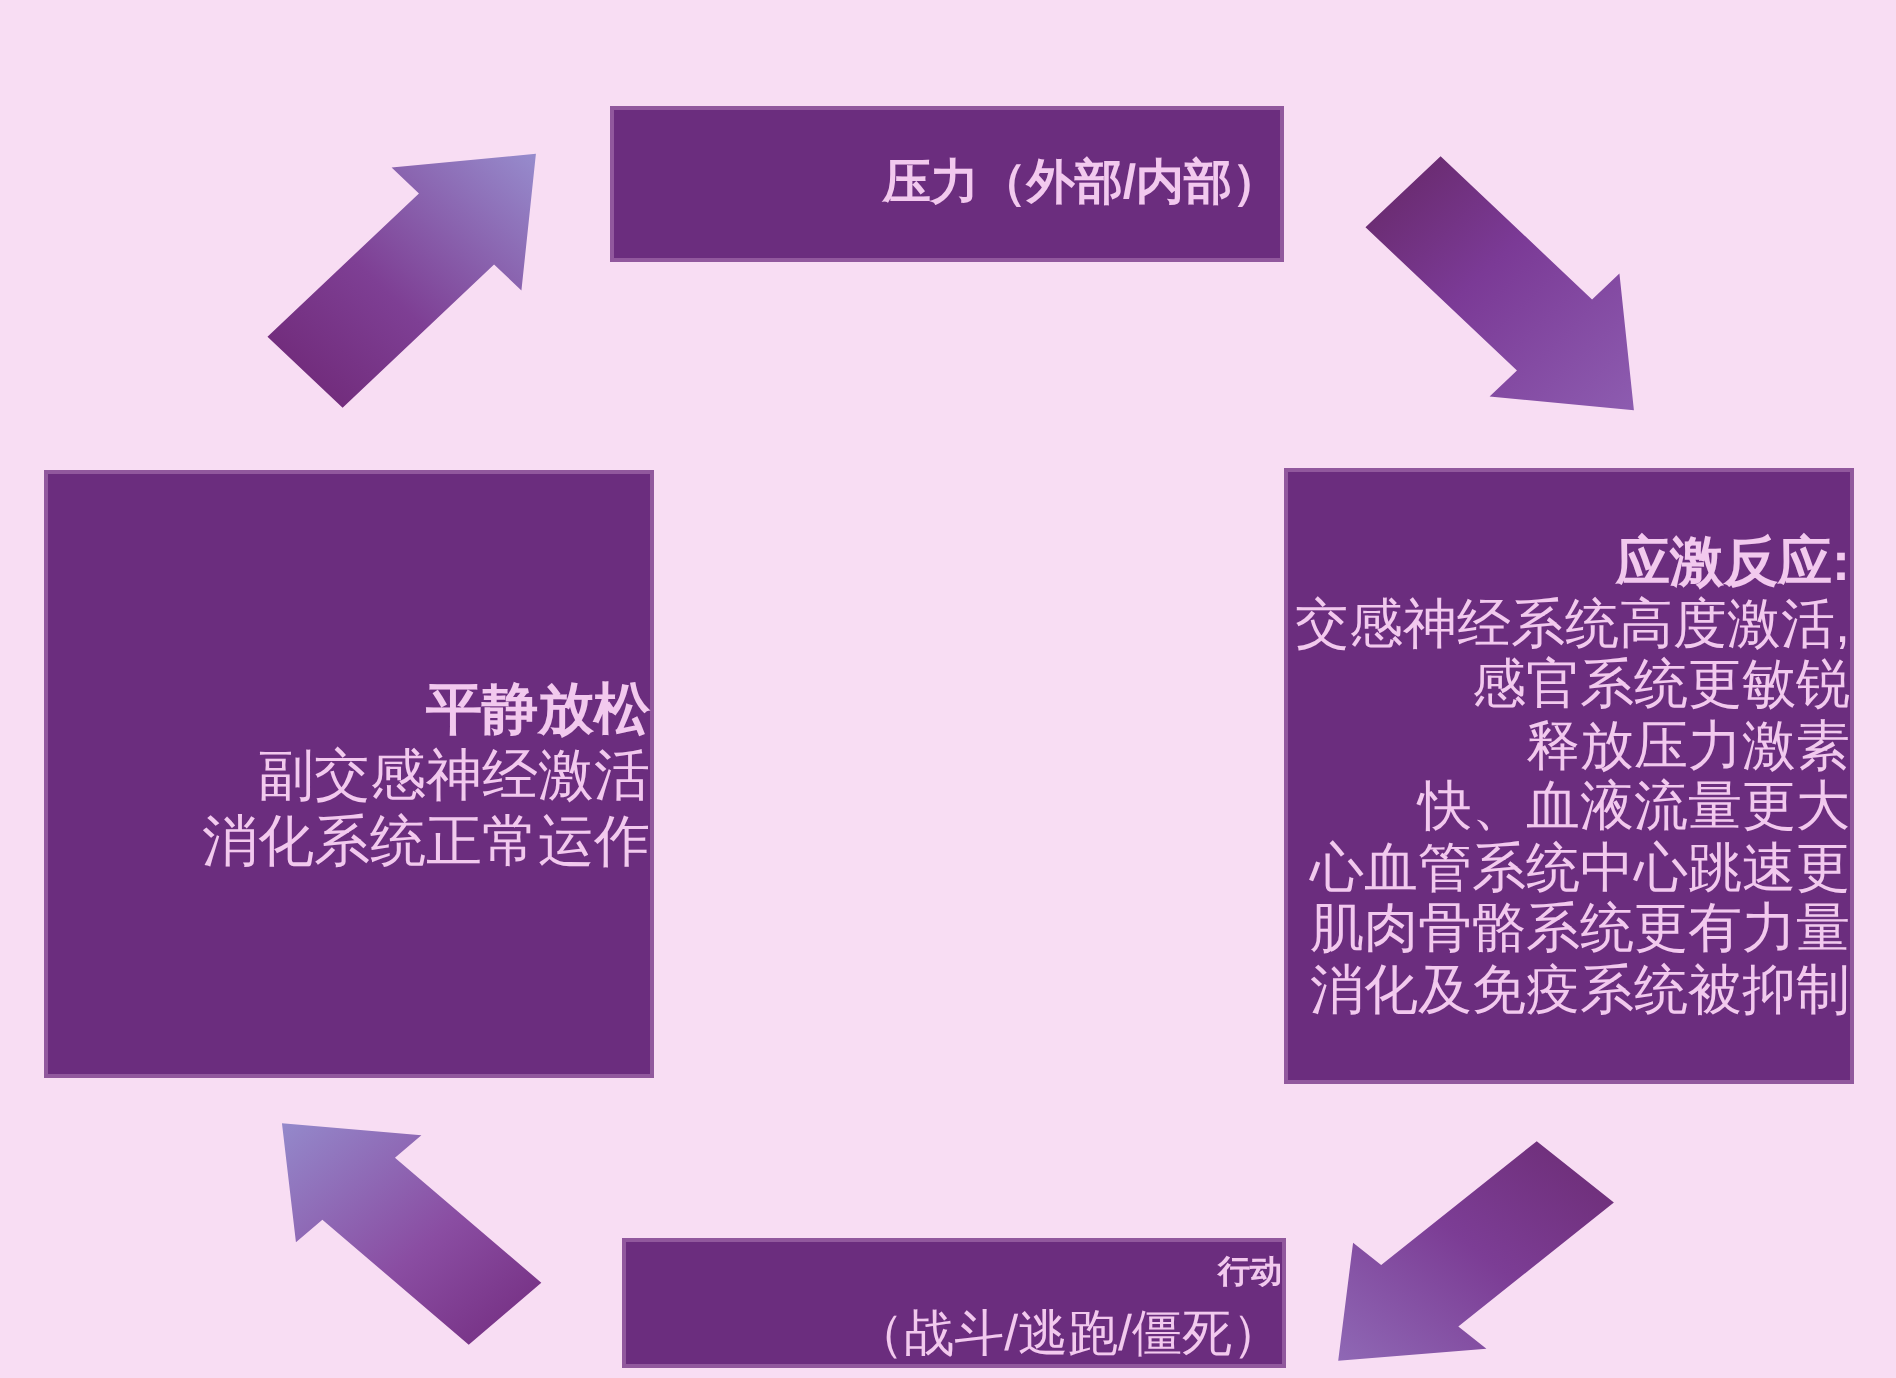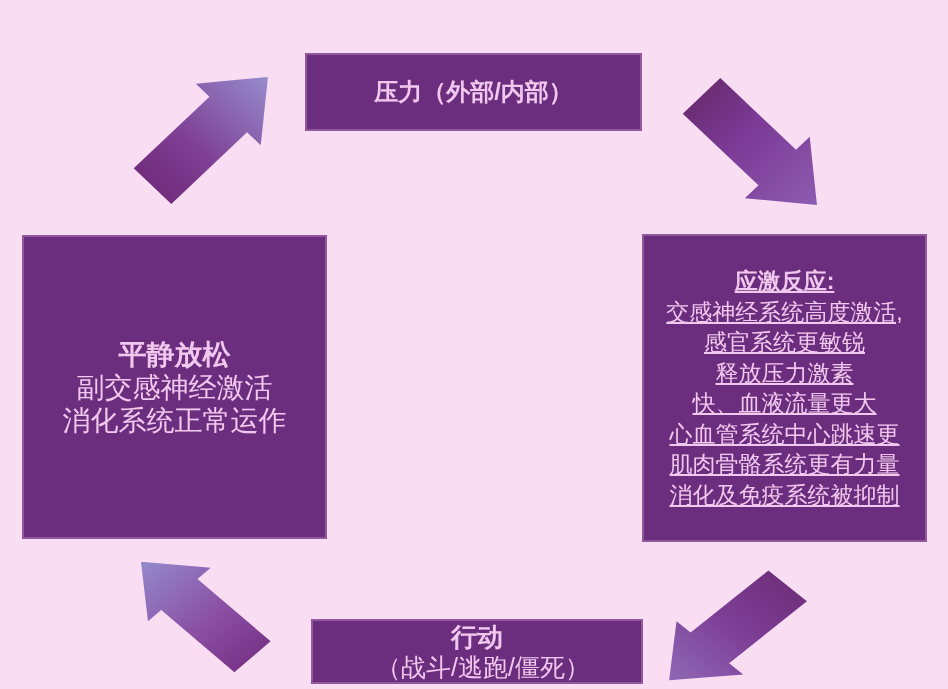--- a/index.html
+++ b/index.html
@@ -11,30 +11,30 @@
     font-family:"Liberation Sans", sans-serif;
   }
   .pbox {
     position:absolute;
     background:#6b2d7e;
     color:#f2c9ee;
     border:2px solid rgba(243,201,238,0.28);
     box-sizing:border-box;
     display:flex;
     flex-direction:column;
-    align-items:center;
+    align-items:flex-end;
     justify-content:center;
     text-align:center;
   }
   .stress-box  { left:305px; top:53px;  width:337px; height:78px; }
   .stress-box .box-title { font-size:24px; font-weight:bold; line-height:28px; }
   .calm-box    { left:22px;  top:235px; width:305px; height:304px; font-size:28px; line-height:33px; }
-  .response-box{ left:642px; top:234px; width:285px; height:308px; font-size:23px; line-height:30.5px;text-decoration:underline; }
+  .response-box{ left:642px; top:234px; width:285px; height:308px; font-size:27px; line-height:30.5px; }
   .action-box  { left:311px; top:619px; width:332px; height:65px; }
-  .action-box .box-title    { font-size:26px; font-weight:bold; line-height:30px; }
+  .action-box .box-title    { font-size:16px; font-weight:bold; line-height:30px; }
   .action-box .box-subtitle { font-size:25px; line-height:30px;margin-left:12px; }
   .box-title.cjk-bold { font-weight:bold; }
   .nowrap-line { white-space:nowrap; }
   .arrow-svg { position:absolute; display:block; }
 </style>
 </head>
 <body>
 
 <div class="canvas">
 

